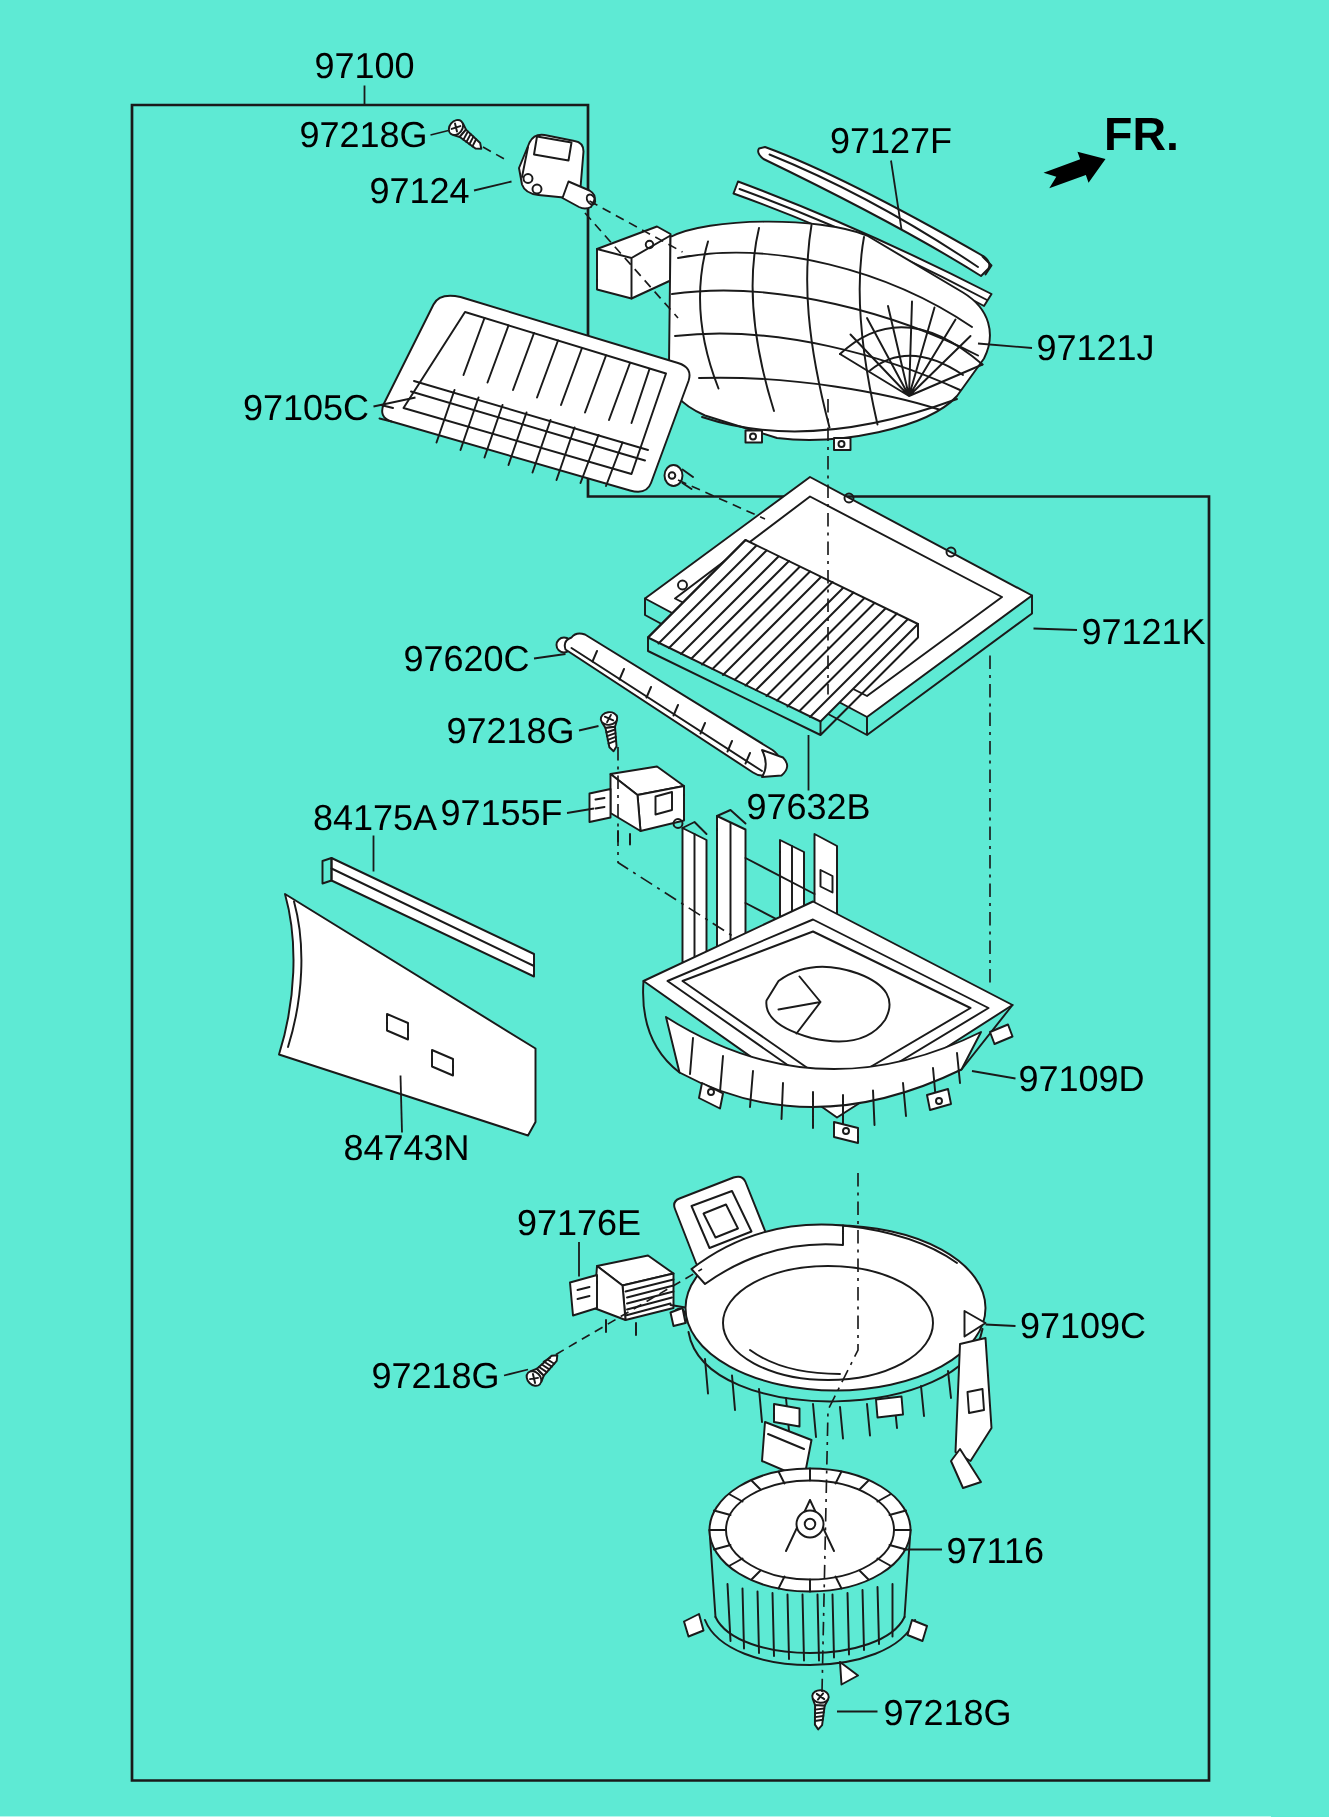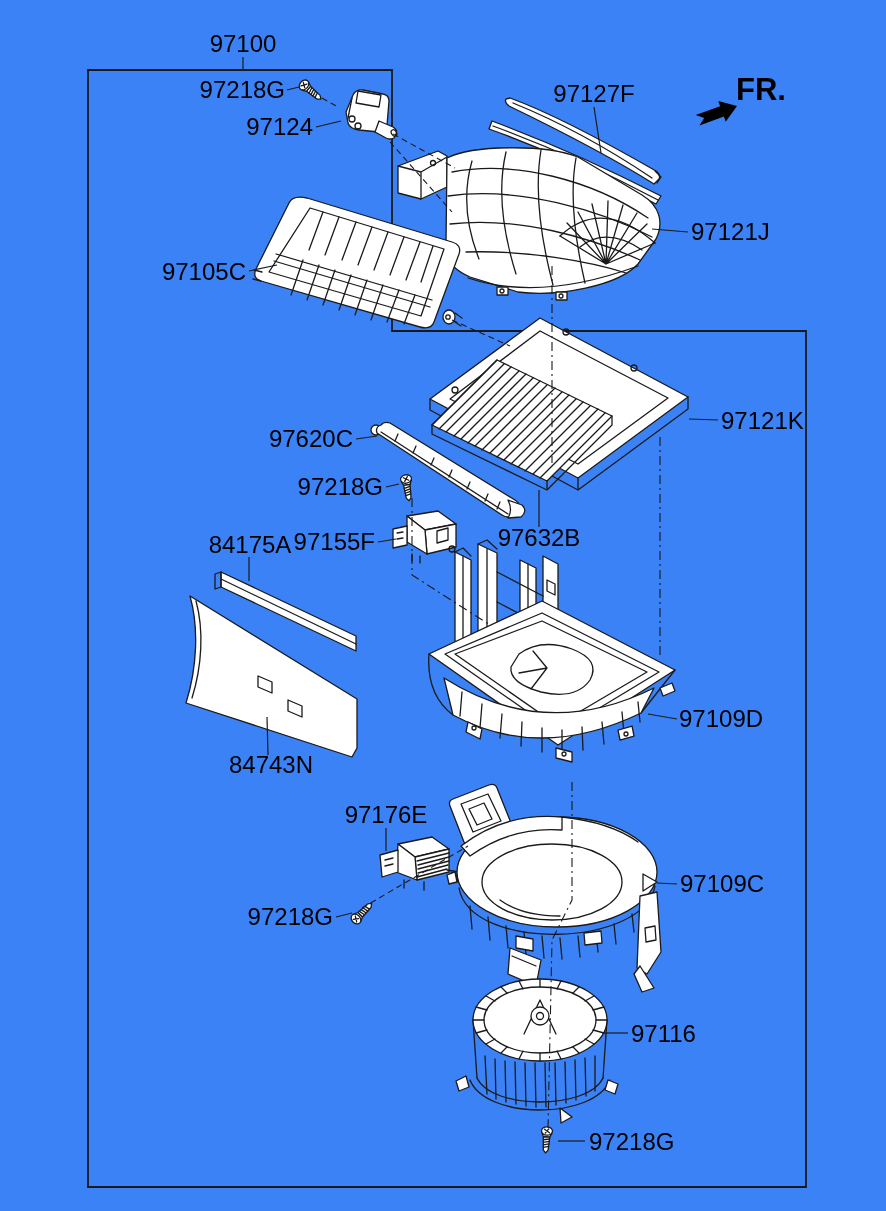--- a/index.html
+++ b/index.html
@@ -1,16 +1,16 @@
 <!DOCTYPE html>
 <html><head>
 <meta charset="utf-8">
 <style>
   html,body{margin:0;padding:0;background:#ffffff;}
-  .stage{position:relative;width:886px;height:1211px;background:#3b82f6;overflow:hidden;
+  .stage{position:relative;width:886px;height:1211px;background:#5eead4;overflow:hidden;
          font-family:"Liberation Sans",sans-serif;}
   svg{position:absolute;left:0;top:0;}
   .ln{fill:none;stroke:#1a1a1a;stroke-width:1.3;stroke-linecap:round;stroke-linejoin:round;}
   .pw{fill:#ffffff;stroke:#1a1a1a;stroke-width:1.3;stroke-linecap:round;stroke-linejoin:round;}
   .border{fill:none;stroke:#1a1a1a;stroke-width:1.8;}
   .leader{fill:none;stroke:#1a1a1a;stroke-width:1.2;}
   .dash{fill:none;stroke:#1a1a1a;stroke-width:1.1;stroke-dasharray:9 4 2 4;}
   .dash2{fill:none;stroke:#1a1a1a;stroke-width:1.1;stroke-dasharray:6 4;}
   text.lbl{font-family:"Liberation Sans",sans-serif;font-size:24px;fill:#000000;}
   text.dir{font-family:"Liberation Sans",sans-serif;font-size:31px;font-weight:bold;fill:#000000;}

